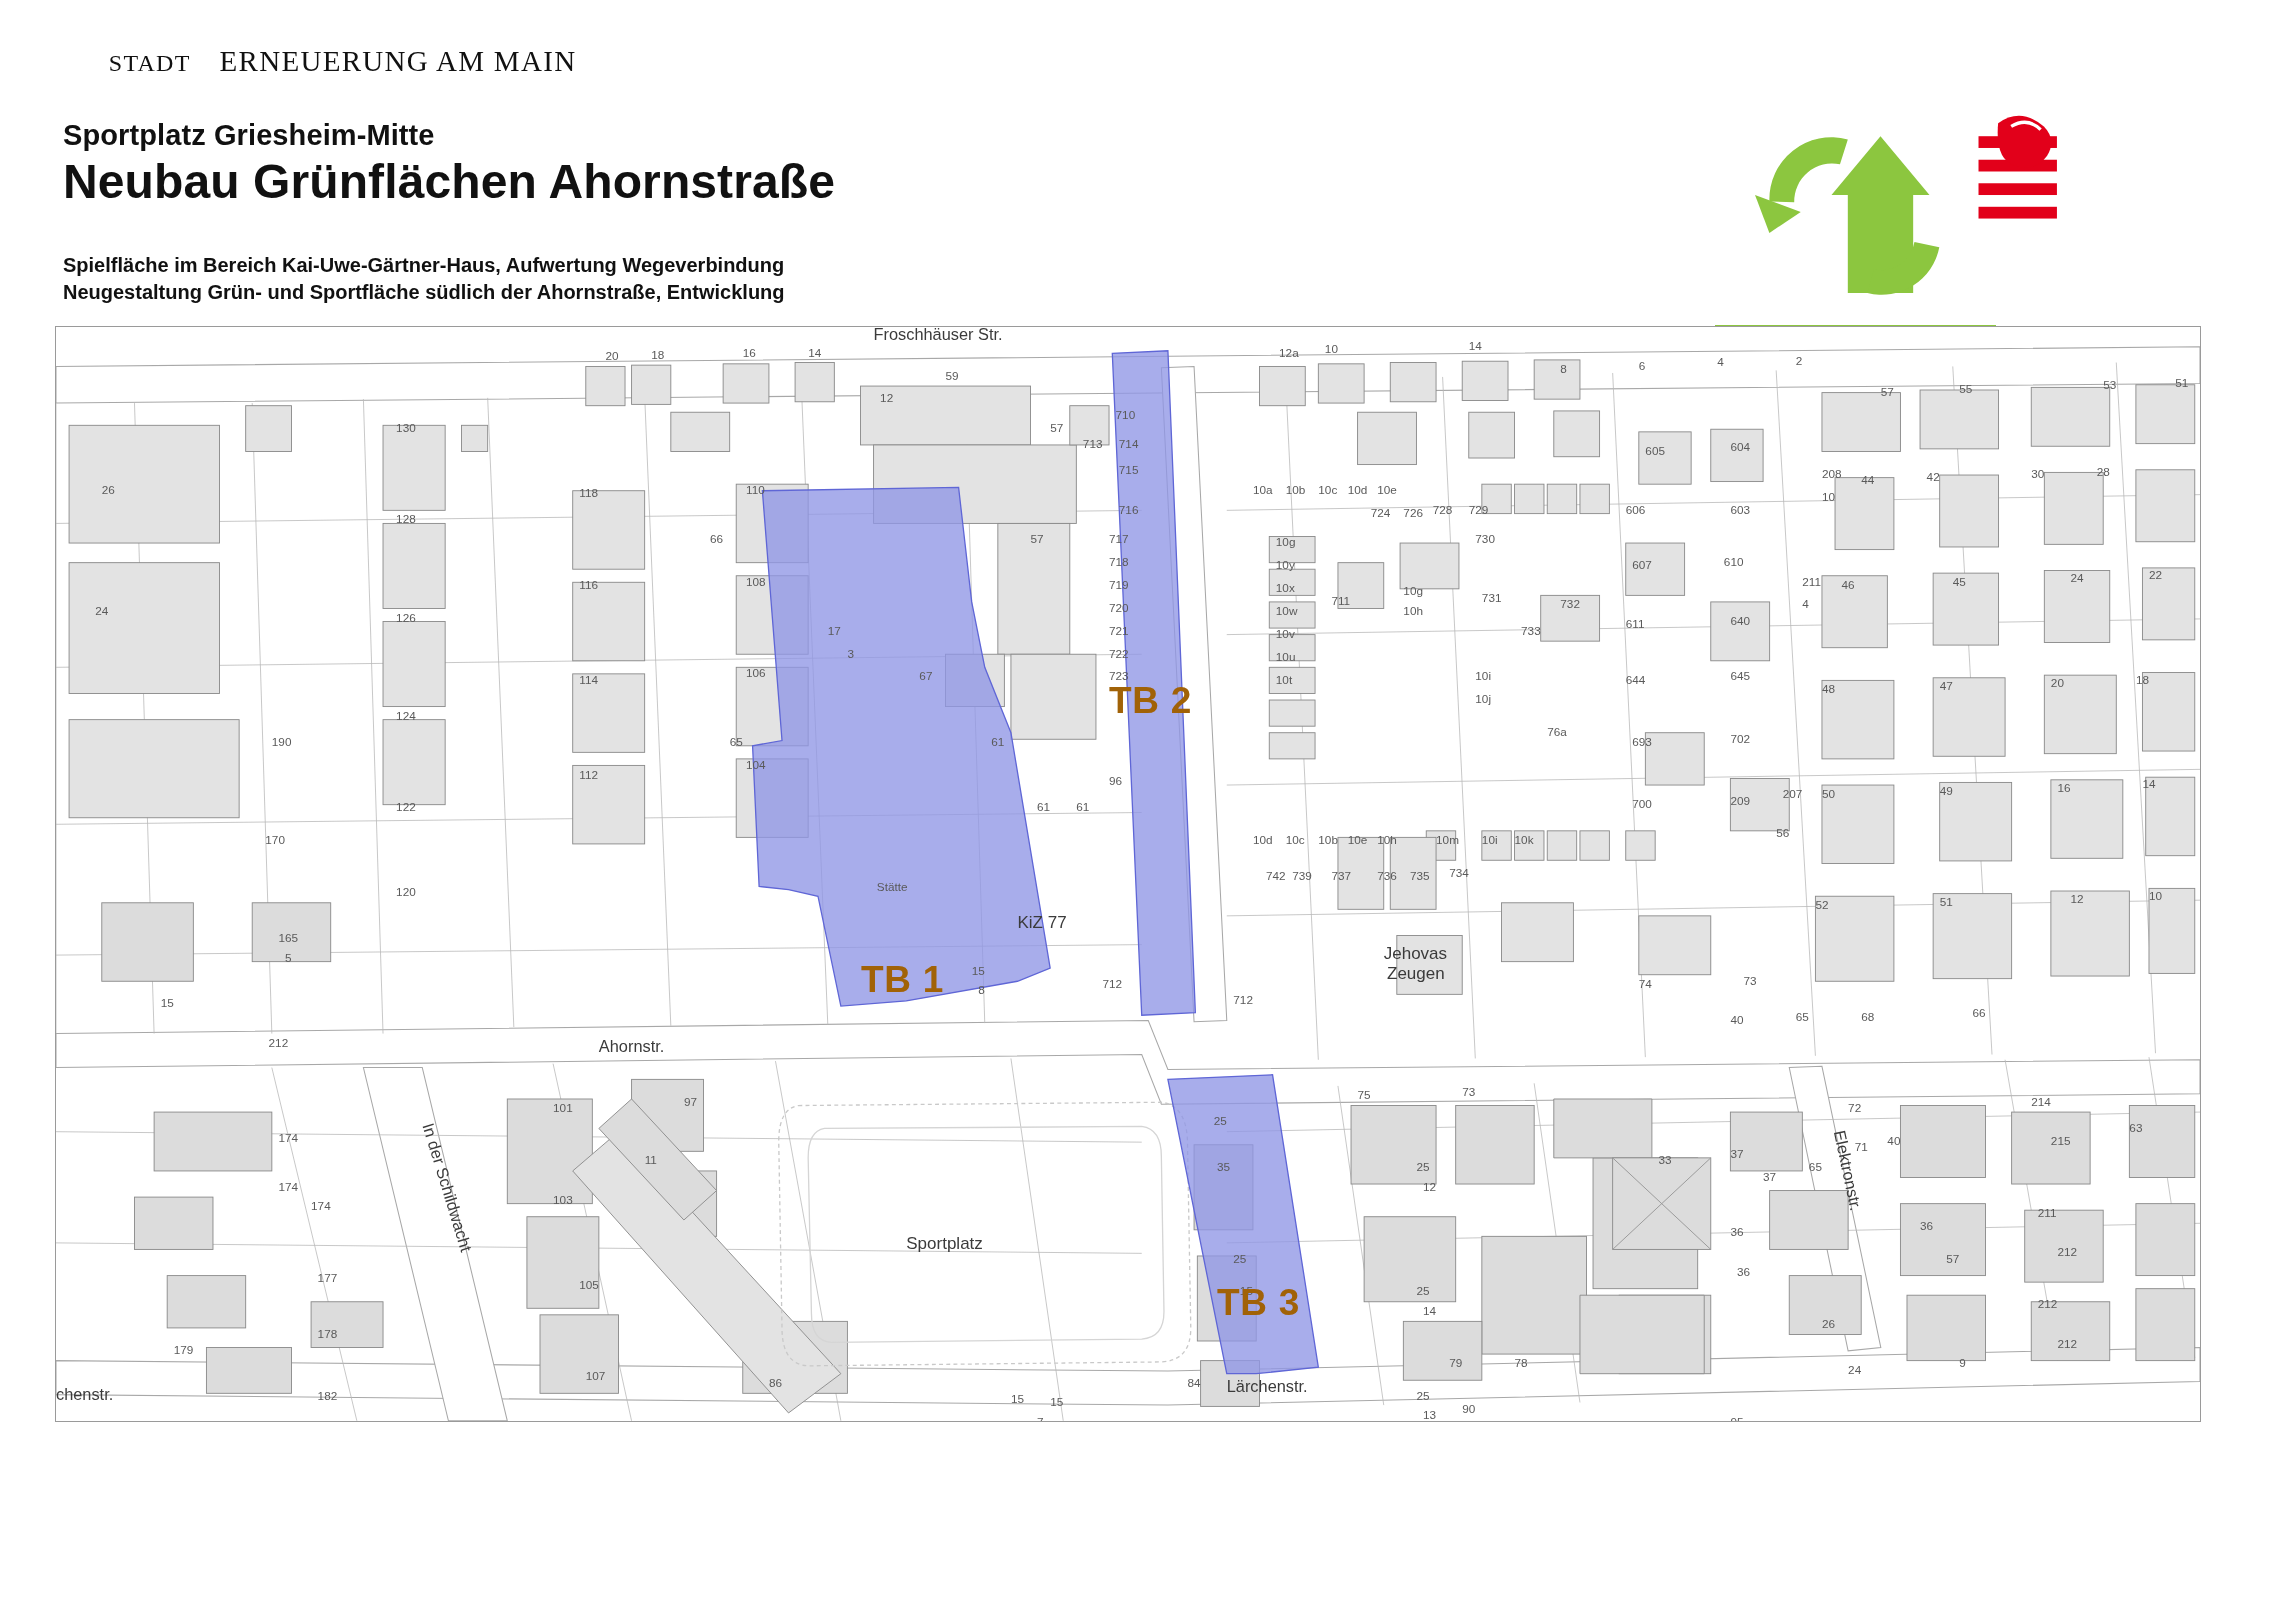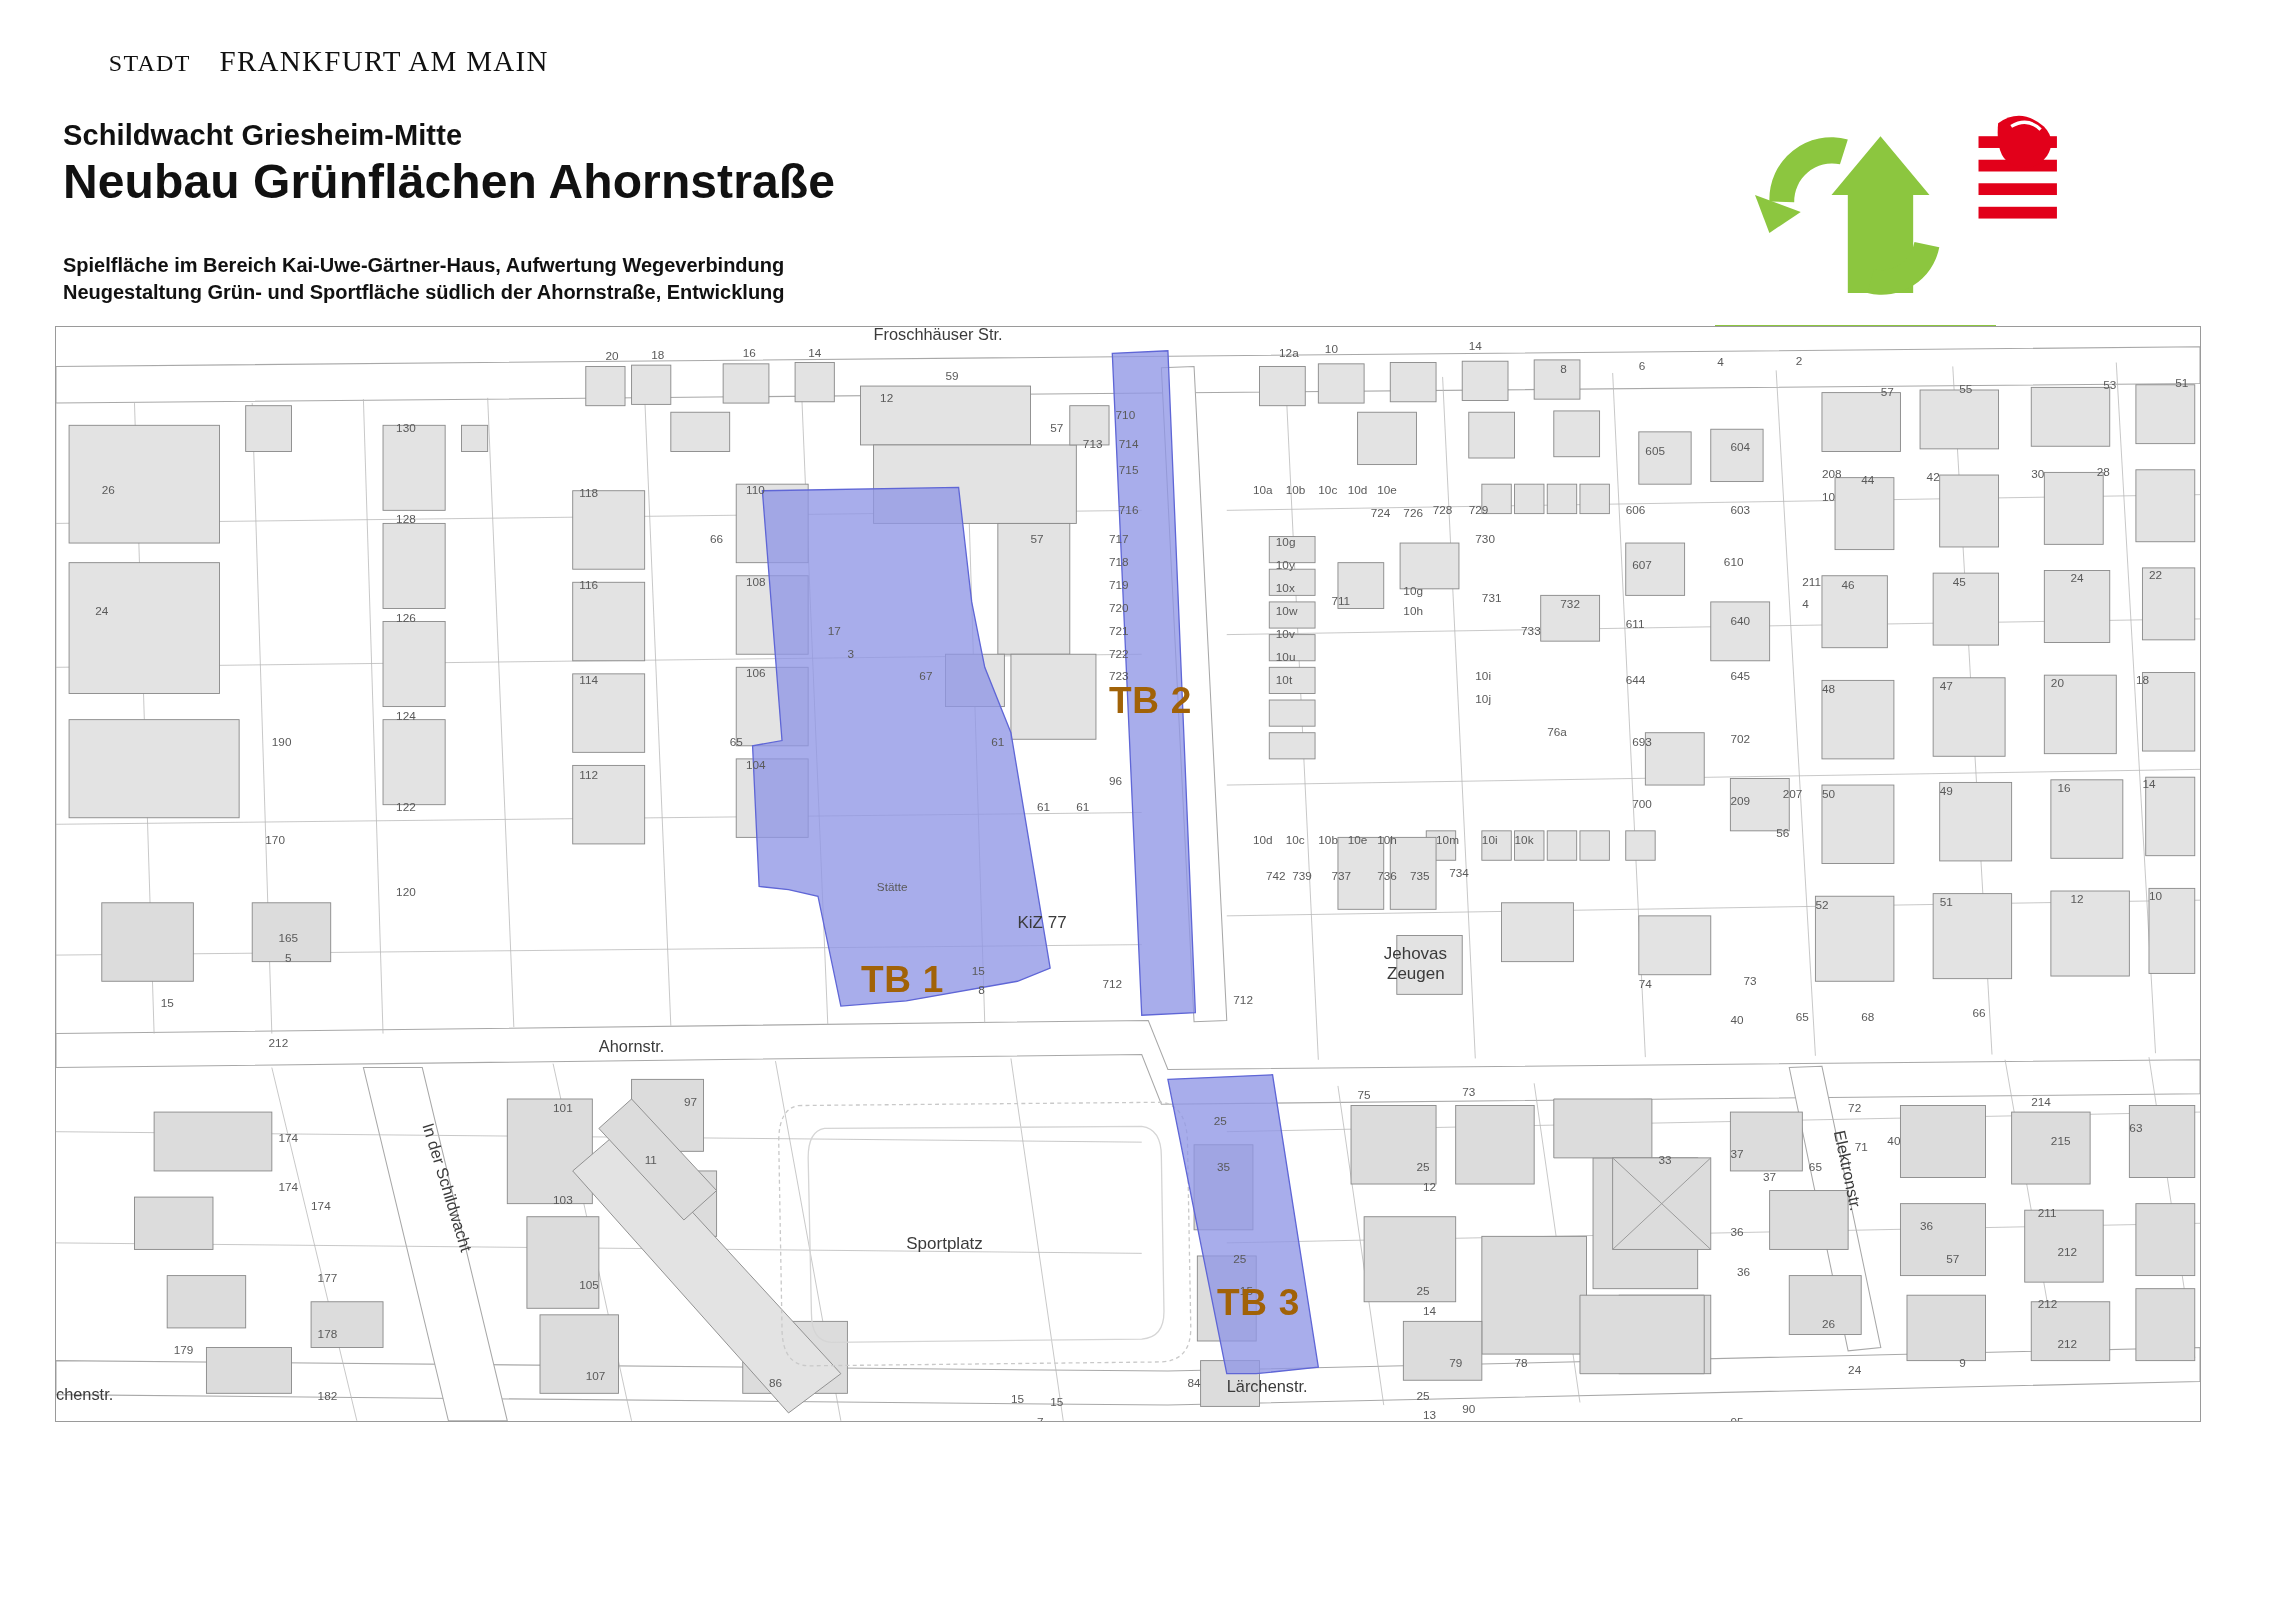--- a/index.html
+++ b/index.html
@@ -48,25 +48,25 @@
 <div id="header">
 
   <div id="city-logo">
     <svg class="eagle" viewBox="0 0 62 62">
       <circle cx="31" cy="31" r="29" fill="#fff" stroke="#111" stroke-width="2"></circle>
       <path d="M31 10 L38 20 L48 18 L42 27 L50 34 L38 35 L36 46 L31 38 L26 46 L24 35 L12 34 L20 27 L14 18 L24 20 Z" fill="#111"></path>
     </svg>
     <div class="txt">
       <span class="small">STADT</span>
       &nbsp;&nbsp;
-      <span class="big">FRANKFURT AM MAIN</span>
+      <span class="big">ERNEUERUNG AM MAIN</span>
     </div>
   </div>
 
-  <div id="title-sub">Schildwacht Griesheim-Mitte</div>
+  <div id="title-sub">Sportplatz Griesheim-Mitte</div>
   <div id="title-main">Neubau Grünflächen Ahornstraße</div>
   <div id="subtitle">
     <div>Spielfläche im Bereich Kai-Uwe-Gärtner-Haus, Aufwertung Wegeverbindung</div>
     <div>Neugestaltung Grün- und Sportfläche südlich der Ahornstraße, Entwicklung</div>
   </div>
 
   <div id="wne-logo">
     <svg width="517" height="281" viewBox="0 0 790 430">
 
       <path d="M245 150 L320 60 L395 150 L370 150 L370 300 L270 300 L270 150 Z" fill="#8cc63f"></path>

